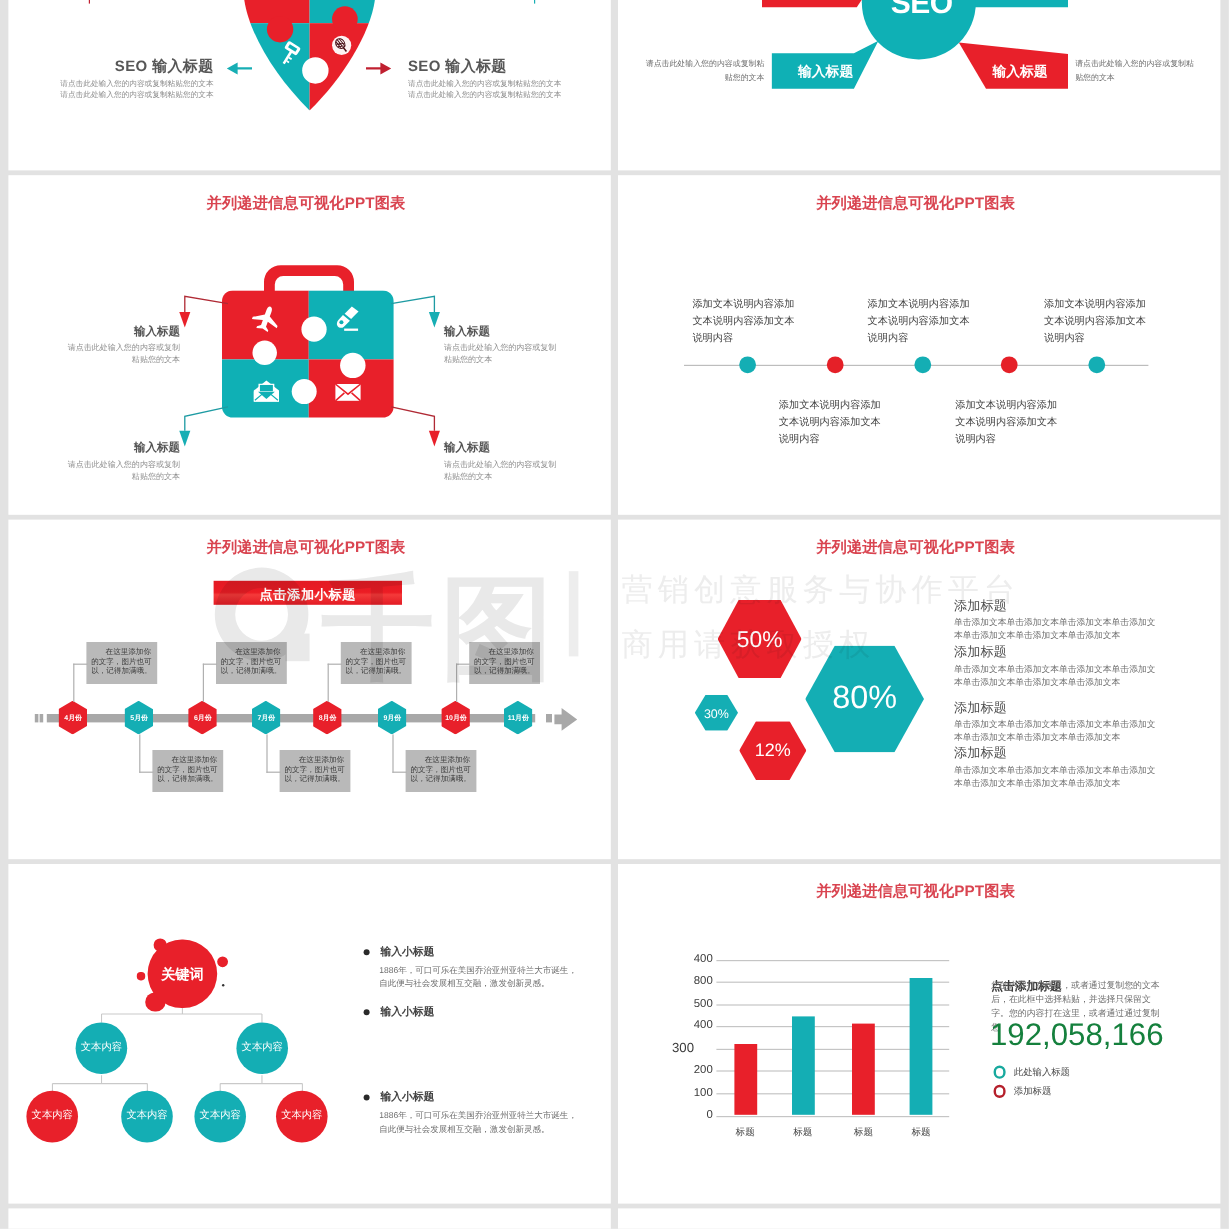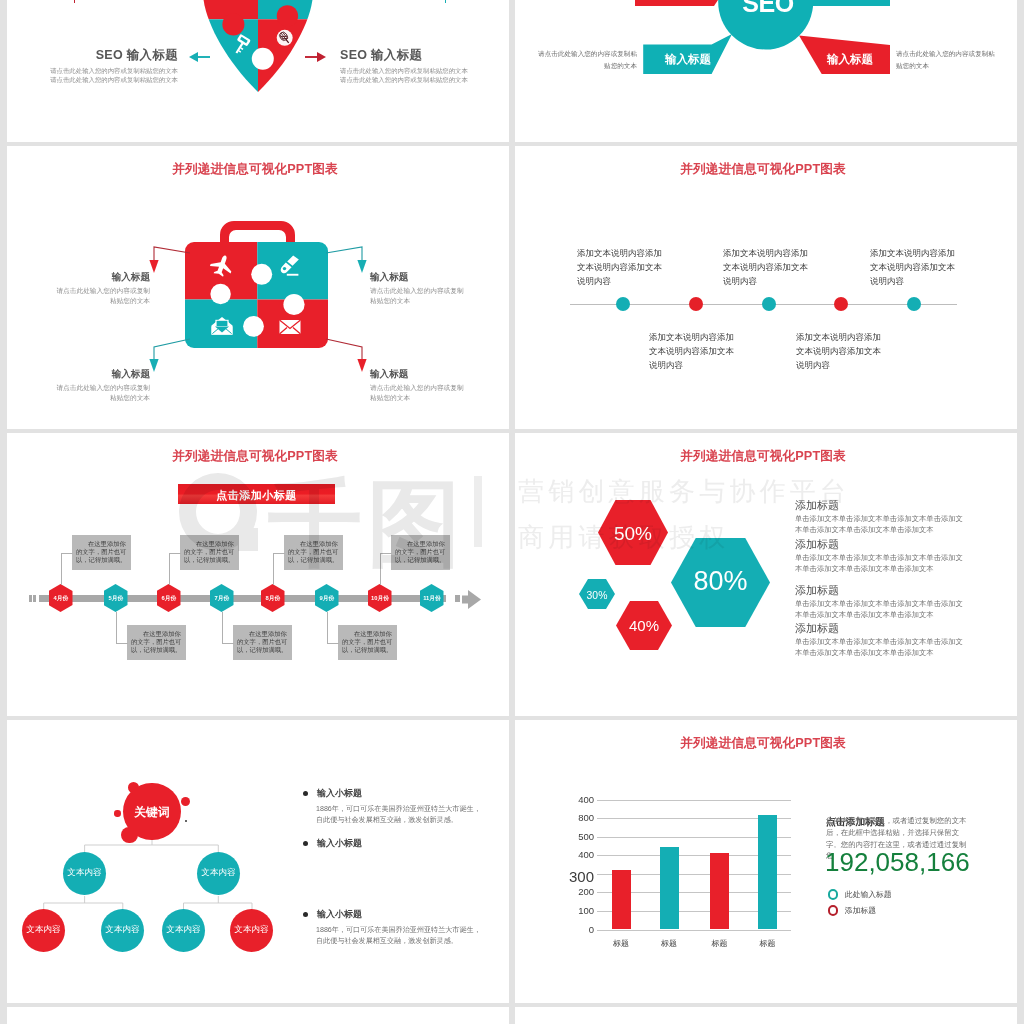--- a/index.html
+++ b/index.html
@@ -267,21 +267,21 @@
 <div class="slide" style="left:515px;top:433px;width:502px;height:283px;">
   <div class="s-title" style="top:15px;">并列递进信息可视化PPT图表</div>
 
   <div style="position:absolute;left:83px;top:67px;width:70px;height:65px;background:#E8202A;clip-path:polygon(25% 0%,75% 0%,100% 50%,75% 100%,25% 100%,0% 50%);"></div>
   <div style="position:absolute;left:83px;top:90px;width:70px;text-align:center;color:#fff;font-size:19px;">50%</div>
 
   <div style="position:absolute;left:64px;top:146px;width:36px;height:30px;background:#14AEB4;clip-path:polygon(25% 0%,75% 0%,100% 50%,75% 100%,25% 100%,0% 50%);"></div>
   <div style="position:absolute;left:64px;top:156.5px;width:36px;text-align:center;color:#fff;font-size:10.4px;">30%</div>
 
   <div style="position:absolute;left:101px;top:168px;width:56px;height:49px;background:#E8202A;clip-path:polygon(25% 0%,75% 0%,100% 50%,75% 100%,25% 100%,0% 50%);"></div>
-  <div style="position:absolute;left:101px;top:183.5px;width:56px;text-align:center;color:#fff;font-size:15px;">40%</div>
+  <div style="position:absolute;left:101px;top:183.5px;width:56px;text-align:center;color:#fff;font-size:15px;">12%</div>
 
   <div style="position:absolute;left:156px;top:105px;width:99px;height:89px;background:#14AEB4;clip-path:polygon(25% 0%,75% 0%,100% 50%,75% 100%,25% 100%,0% 50%);"></div>
   <div style="position:absolute;left:156px;top:133px;width:99px;text-align:center;color:#fff;font-size:27px;">80%</div>
 
   <div style="position:absolute;left:280px;top:66px;width:174px;">
     <div style="font-size:11px;color:#4d4d4d;line-height:13px;">添加标题</div>
     <div style="margin-top:2px;font-size:7.3px;line-height:10.8px;color:#6f6f6f;">单击添加文本单击添加文本单击添加文本单击添加文本单击添加文本单击添加文本单击添加文本</div>
   </div>
   <div style="position:absolute;left:280px;top:105px;width:174px;">
     <div style="font-size:11px;color:#4d4d4d;line-height:13px;">添加标题</div>
@@ -347,21 +347,21 @@
   <div class="s-title" style="top:15px;">并列递进信息可视化PPT图表</div>
 
   <div style="position:absolute;left:0;top:0;width:502px;height:284px;">
     <div style="position:absolute;left:82px;top:209.5px;width:194px;height:1px;background:#c5c5c5;"></div>
     <div style="position:absolute;left:45px;top:203.5px;width:34px;text-align:right;font-size:9.5px;color:#3c3c3c;">0</div>
     <div style="position:absolute;left:82px;top:190.9px;width:194px;height:1px;background:#c5c5c5;"></div>
     <div style="position:absolute;left:45px;top:184.9px;width:34px;text-align:right;font-size:9.5px;color:#3c3c3c;">100</div>
     <div style="position:absolute;left:82px;top:172.4px;width:194px;height:1px;background:#c5c5c5;"></div>
     <div style="position:absolute;left:45px;top:166.4px;width:34px;text-align:right;font-size:9.5px;color:#3c3c3c;">200</div>
     <div style="position:absolute;left:82px;top:153.8px;width:194px;height:1px;background:#c5c5c5;"></div>
-    <div style="position:absolute;left:45px;top:147.8px;width:34px;text-align:right;font-size:15px;color:#3c3c3c;">300</div>
+    <div style="position:absolute;left:45px;top:147.8px;width:34px;font-size:11px;color:#3c3c3c;">300</div>
     <div style="position:absolute;left:82px;top:135.2px;width:194px;height:1px;background:#c5c5c5;"></div>
     <div style="position:absolute;left:45px;top:129.2px;width:34px;text-align:right;font-size:9.5px;color:#3c3c3c;">400</div>
     <div style="position:absolute;left:82px;top:116.6px;width:194px;height:1px;background:#c5c5c5;"></div>
     <div style="position:absolute;left:45px;top:110.6px;width:34px;text-align:right;font-size:9.5px;color:#3c3c3c;">500</div>
     <div style="position:absolute;left:82px;top:98.1px;width:194px;height:1px;background:#c5c5c5;"></div>
     <div style="position:absolute;left:45px;top:92.1px;width:34px;text-align:right;font-size:9.5px;color:#3c3c3c;">800</div>
     <div style="position:absolute;left:82px;top:79.5px;width:194px;height:1px;background:#c5c5c5;"></div>
     <div style="position:absolute;left:45px;top:73.5px;width:34px;text-align:right;font-size:9.5px;color:#3c3c3c;">400</div>
     <div style="position:absolute;left:96.5px;top:150.4px;width:19.0px;height:59.1px;background:#E8202A;"></div>
     <div style="position:absolute;left:86.0px;top:217.5px;width:40px;text-align:center;font-size:8px;color:#3c3c3c;">标题</div>

